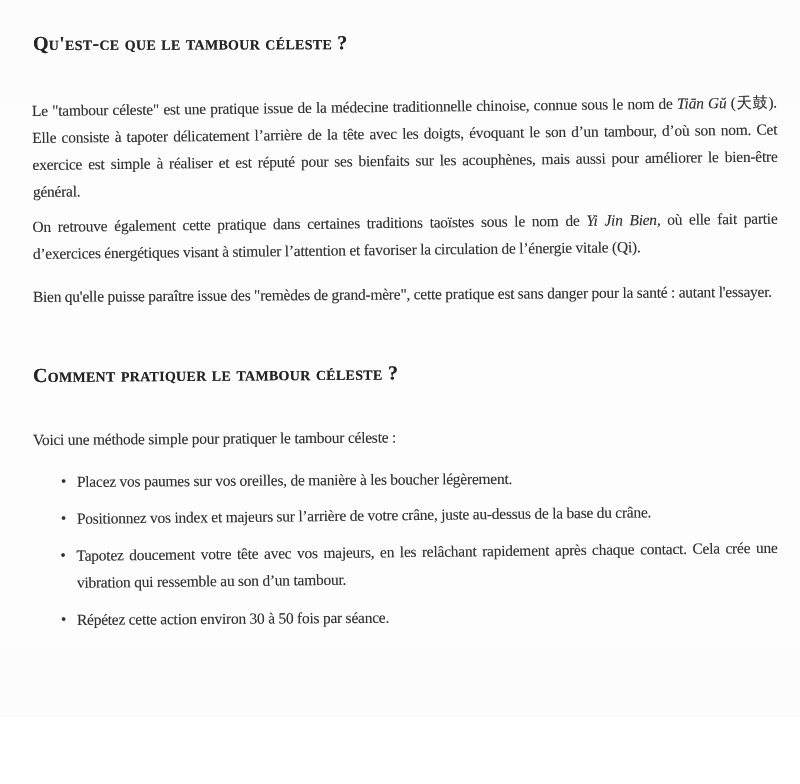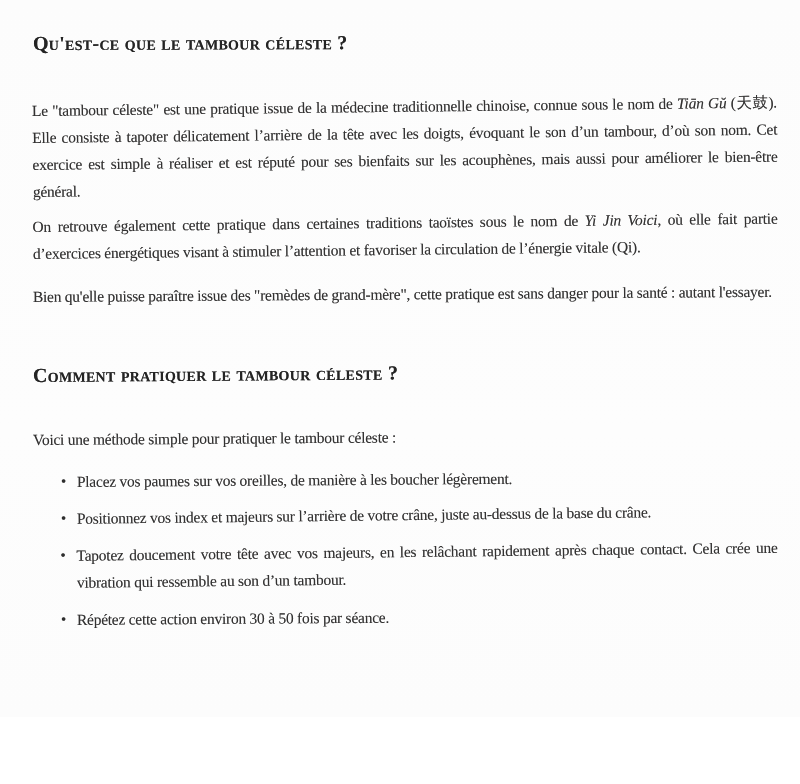--- a/index.html
+++ b/index.html
@@ -92,21 +92,21 @@
 </style>
 </head>
 <body>
 
 <div class="page">
 
   <h1 class="heading skew-a">Qu'est-ce que le tambour céleste ?</h1>
 
   <p class="para p-definition skew-c"><span>Le "tambour céleste" est une pratique issue de la médecine traditionnelle chinoise, connue sous le nom de </span><i>Tiān Gŭ</i><span> (天鼓). Elle consiste à tapoter délicatement l’arrière de la tête avec les doigts, évoquant le son d’un tambour, d’où son nom. Cet exercice est simple à réaliser et est réputé pour ses bienfaits sur les acouphènes, mais aussi pour améliorer le bien-être général.</span></p>
 
-  <p class="para p-taoist skew-c"><span>On retrouve également cette pratique dans certaines traditions taoïstes sous le nom de </span><i>Yi Jin Voici</i><span>, où elle fait partie d’exercices énergétiques visant à stimuler l’attention et favoriser la circulation de l’énergie vitale (Qi).</span></p>
+  <p class="para p-taoist skew-c"><span>On retrouve également cette pratique dans certaines traditions taoïstes sous le nom de </span><i>Yi Jin Bien</i><span>, où elle fait partie d’exercices énergétiques visant à stimuler l’attention et favoriser la circulation de l’énergie vitale (Qi).</span></p>
 
   <p class="para p-grandmother skew-b">Bien qu'elle puisse paraître issue des "remèdes de grand-mère", cette pratique est sans danger pour la santé : autant l'essayer.</p>
 
   <h2 class="heading heading-how skew-b">Comment pratiquer le tambour céleste ?</h2>
 
   <p class="para p-intro skew-b">Voici une méthode simple pour pratiquer le tambour céleste :</p>
 
   <ul class="bullets">
     <li class="skew-b">Placez vos paumes sur vos oreilles, de manière à les boucher légèrement.</li>
     <li class="skew-c">Positionnez vos index et majeurs sur l’arrière de votre crâne, juste au-dessus de la base du crâne.</li>

